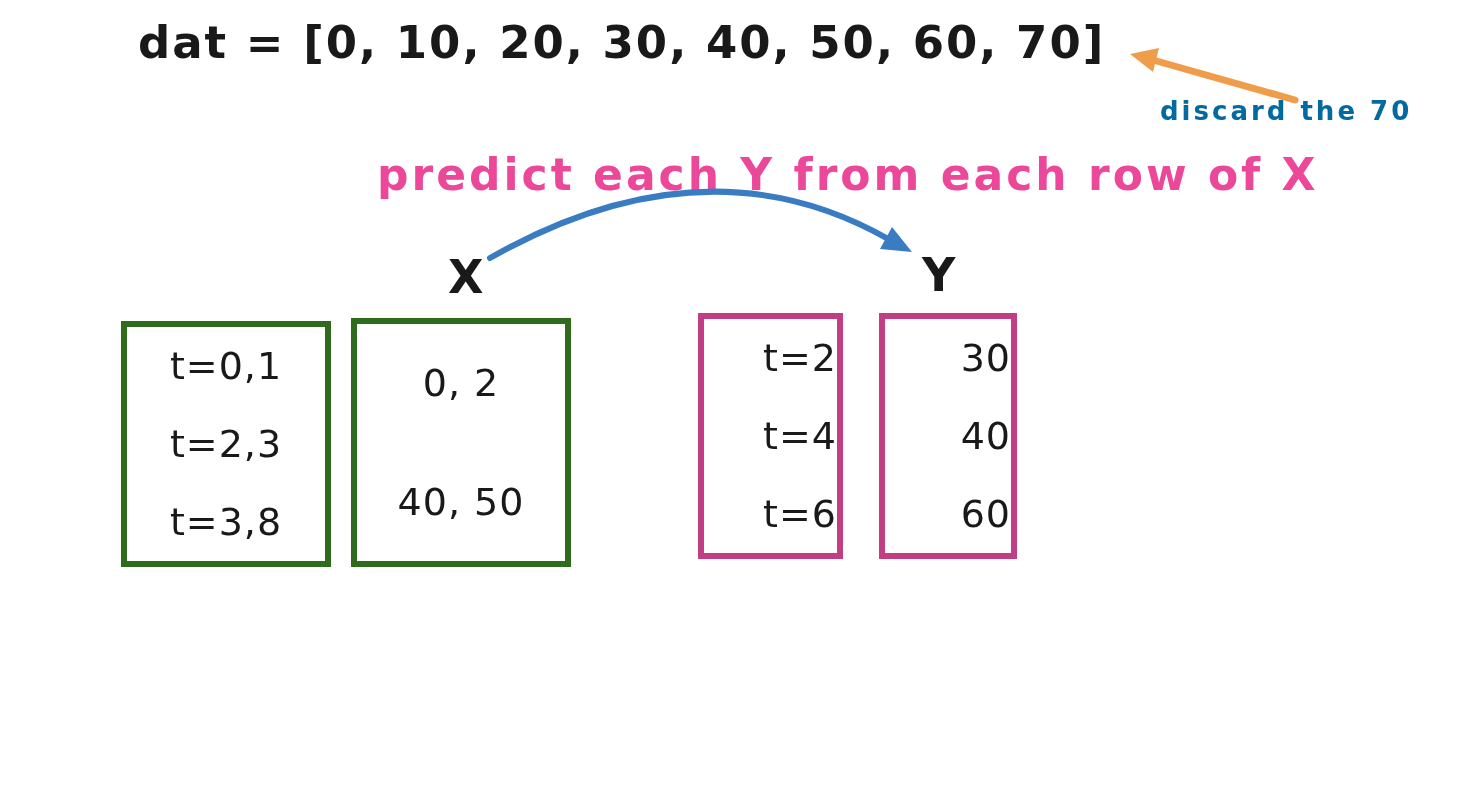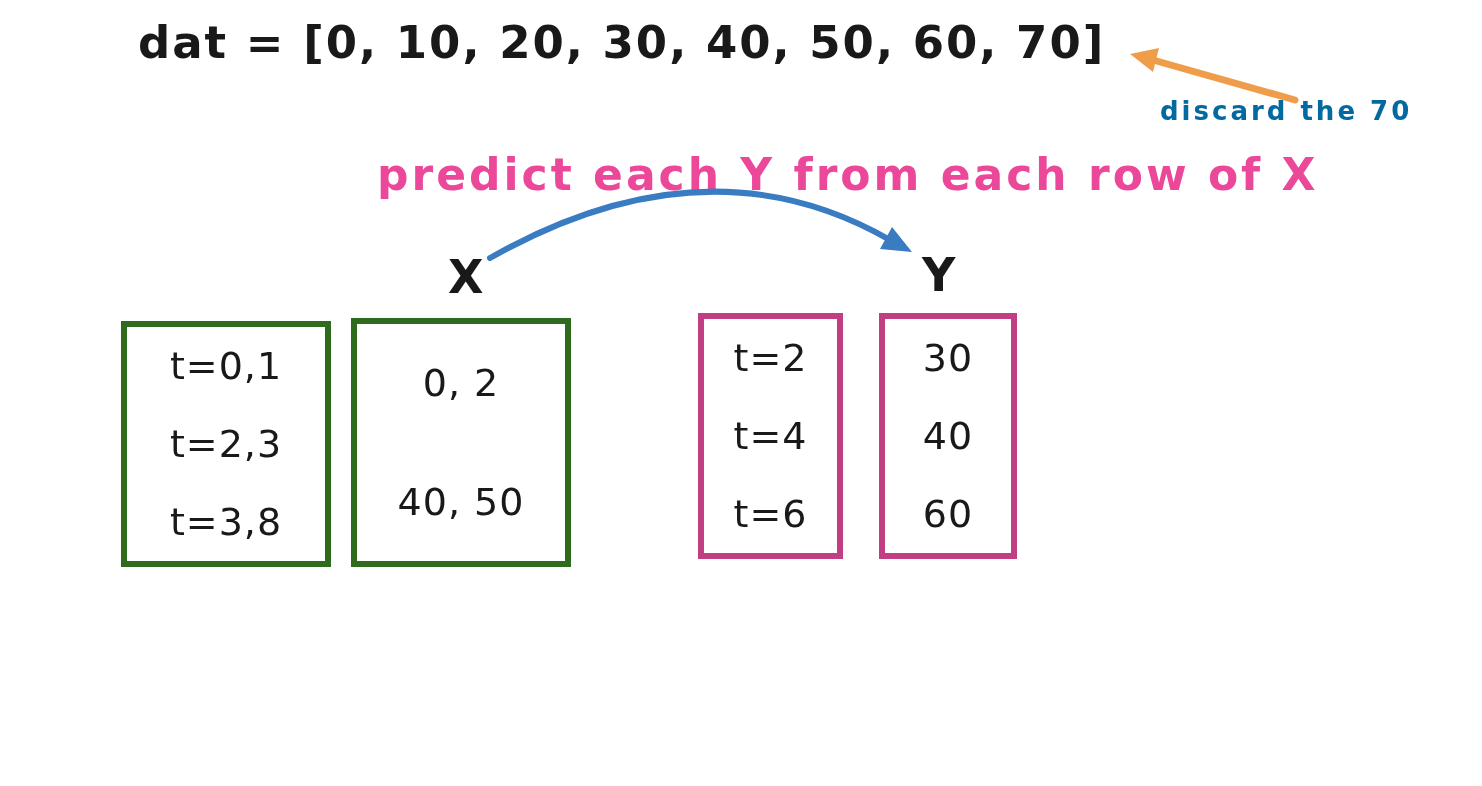--- a/index.html
+++ b/index.html
@@ -54,21 +54,21 @@
   .matrix-box {
     position: absolute;
     display: flex;
     flex-direction: column;
     justify-content: space-around;
     align-items: center;
     box-sizing: border-box;
     background: #ffffff;
   }
   .green-box { border: 6px solid #2e6b1d; }
-  .pink-box  { border: 6px solid #c13e82; }
+  .pink-box  { border: 6px solid #c13e82; align-items: flex-end; }
   .box-x-times  { left: 121px; top: 321px; width: 210px; height: 246px; }
   .box-x-values { left: 351px; top: 318px; width: 220px; height: 249px; }
   .box-y-times  { left: 698px; top: 313px; width: 145px; height: 246px; }
   .box-y-values { left: 879px; top: 313px; width: 138px; height: 246px; }
   .box-row {
     font-size: 38px;
     font-weight: normal;
     letter-spacing: 1px;
     white-space: nowrap;
   }

